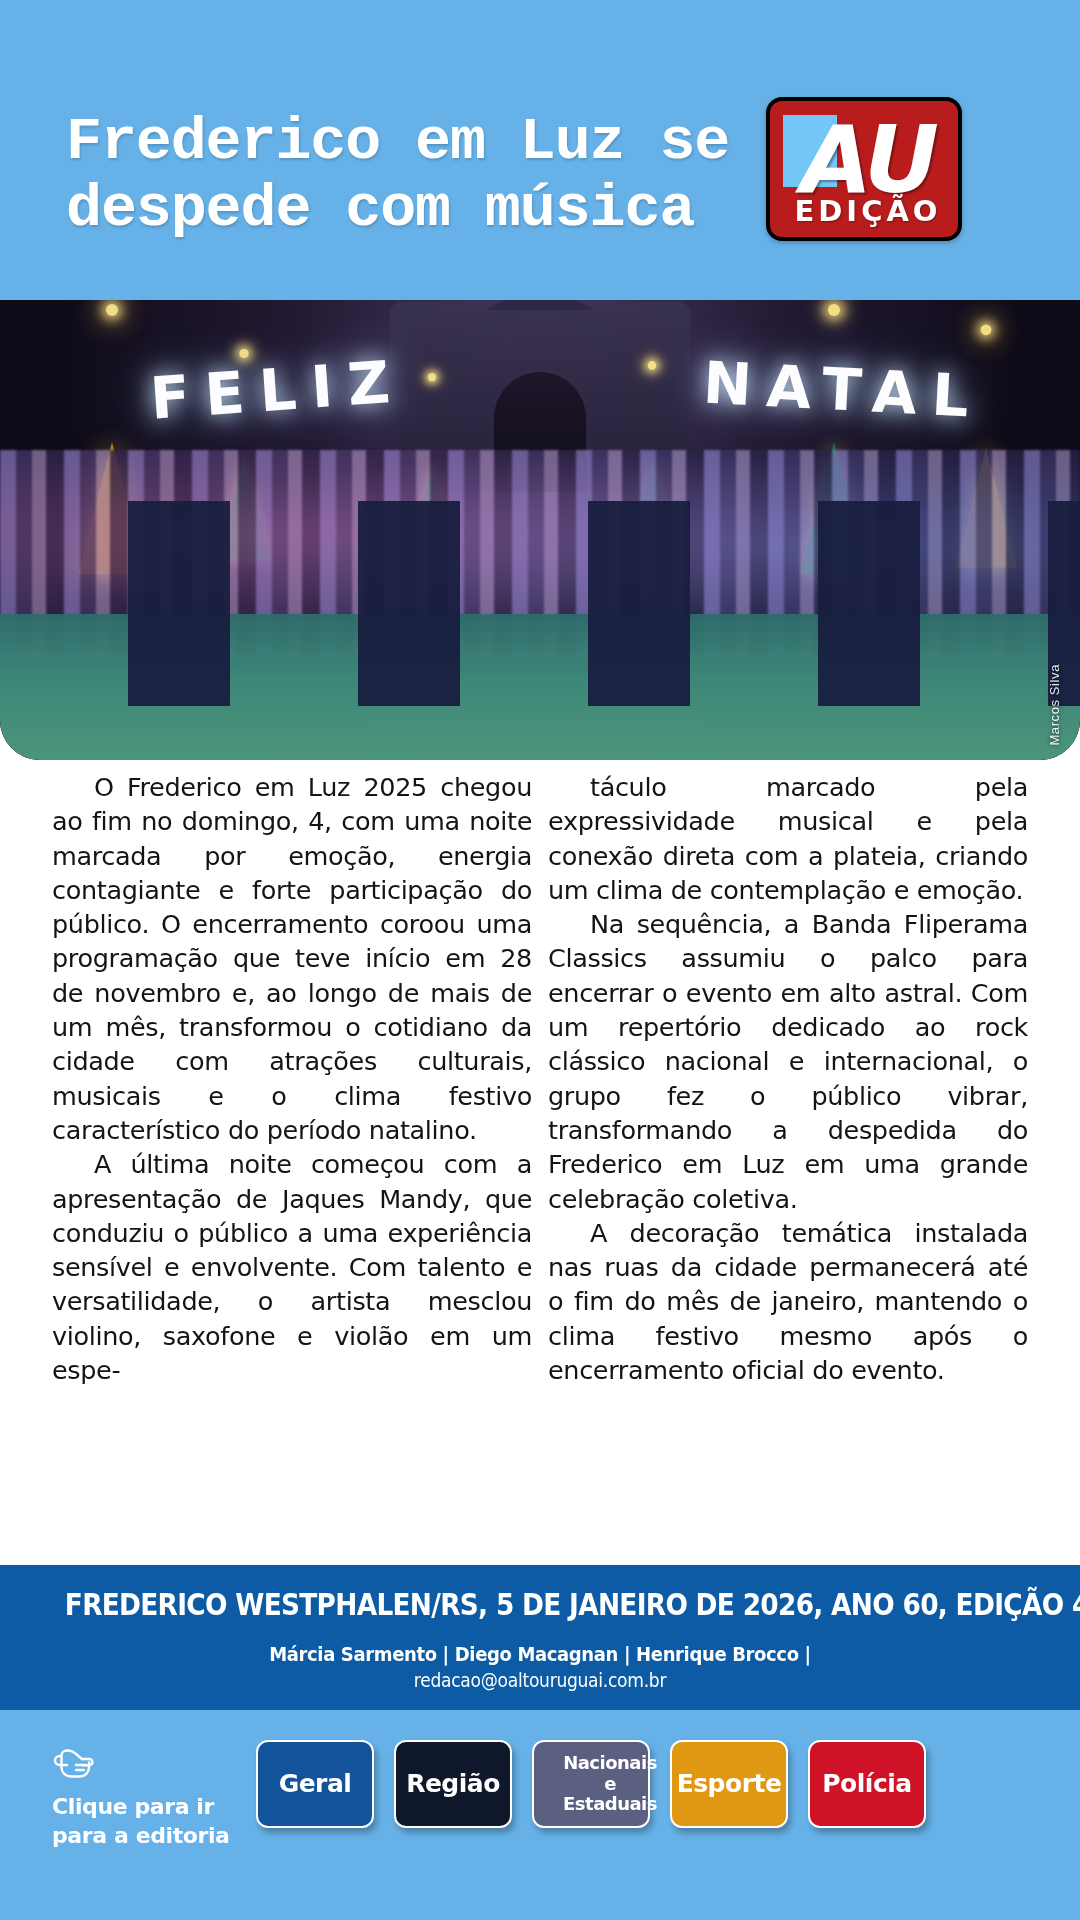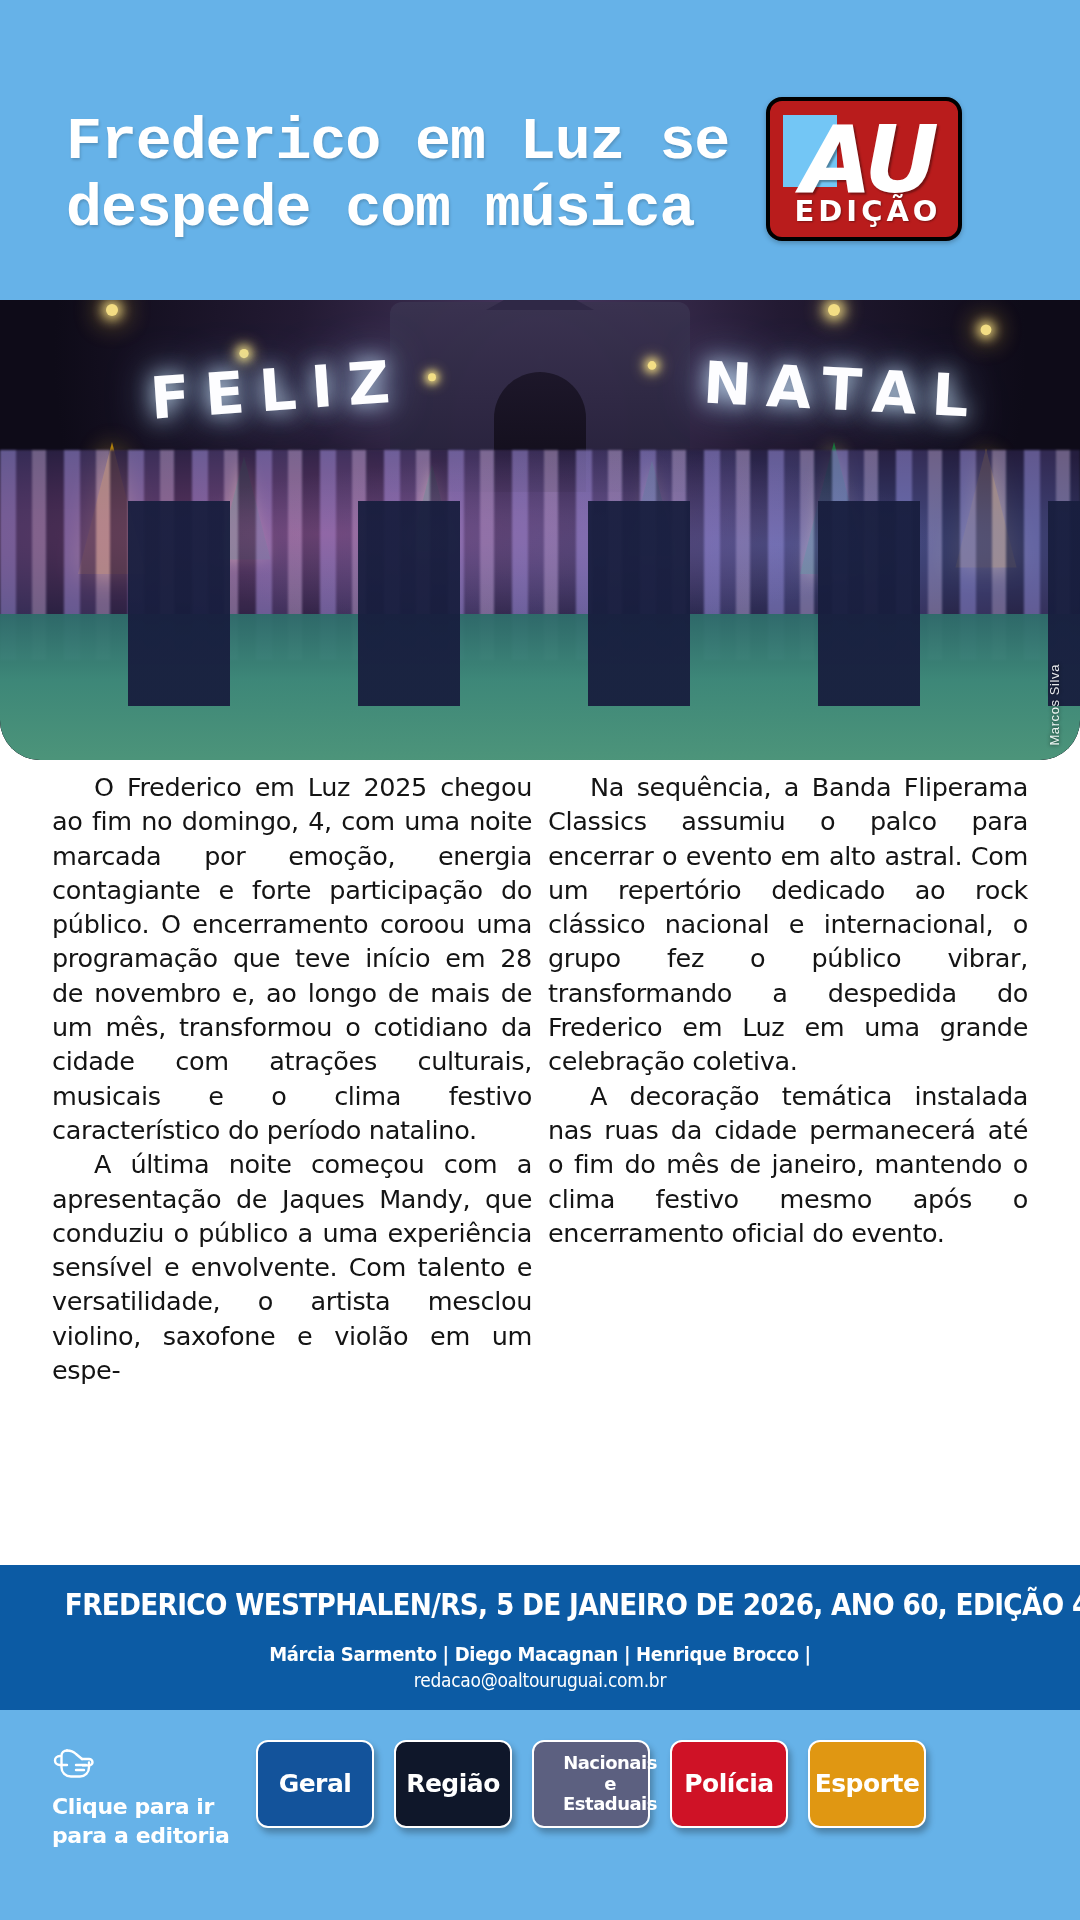--- a/index.html
+++ b/index.html
@@ -367,20 +367,21 @@
     <div class="front-row"></div>
     <div class="photo-credit">Marcos Silva</div>
   </div>
 
   <div class="body">
     <div class="col">
       <p>O Frederico em Luz 2025 chegou ao fim no domingo, 4, com uma noite marcada por emoção, energia contagiante e forte participação do público. O encerramento coroou uma programação que teve início em 28 de novembro e, ao longo de mais de um mês, transformou o cotidiano da cidade com atrações culturais, musicais e o clima festivo característico do período natalino.</p>
       <p>A última noite começou com a apresentação de Jaques Mandy, que conduziu o público a uma experiência sensível e envolvente. Com talento e versatilidade, o artista mesclou violino, saxofone e violão em um espe-</p>
     </div>
     <div class="col">
+      <p>táculo marcado pela expressividade musical e pela conexão direta com a plateia, criando um clima de contemplação e emoção.</p>
       <p>Na sequência, a Banda Fliperama Classics assumiu o palco para encerrar o evento em alto astral. Com um repertório dedicado ao rock clássico nacional e internacional, o grupo fez o público vibrar, transformando a despedida do Frederico em Luz em uma grande celebração coletiva.</p>
       <p>A decoração temática instalada nas ruas da cidade permanecerá até o fim do mês de janeiro, mantendo o clima festivo mesmo após o encerramento oficial do evento.</p>
     </div>
   </div>
 
   <div class="infobar">
     <div class="infobar-title">FREDERICO WESTPHALEN/RS, 5 DE JANEIRO DE 2026, ANO 60, EDIÇÃO 4149</div>
     <div class="infobar-names">Márcia Sarmento | Diego Macagnan | Henrique Brocco |</div>
     <div class="infobar-email">redacao@oaltouruguai.com.br</div>
   </div>
@@ -406,22 +407,22 @@
     <div class="chips">
       <div class="chip" style="background: rgb(19, 83, 155);">
         <span>Geral</span>
       </div>
       <div class="chip" style="background: #0f172a; text-align: right;">
         <span>Região</span>
       </div>
       <div class="chip small" style="background: rgb(92, 96, 128);">
         <span>Nacionais e Estaduais</span>
       </div>
+      <div class="chip" style="background: rgb(224, 151, 18);">
+        <span>Esporte</span>
+      </div>
       <div class="chip" style="background: rgb(207, 18, 38);">
         <span>Polícia</span>
       </div>
-      <div class="chip" style="background: rgb(224, 151, 18);">
-        <span>Esporte</span>
-      </div>
     </div>
   </div>
 
 </div>
 
 </body></html>

